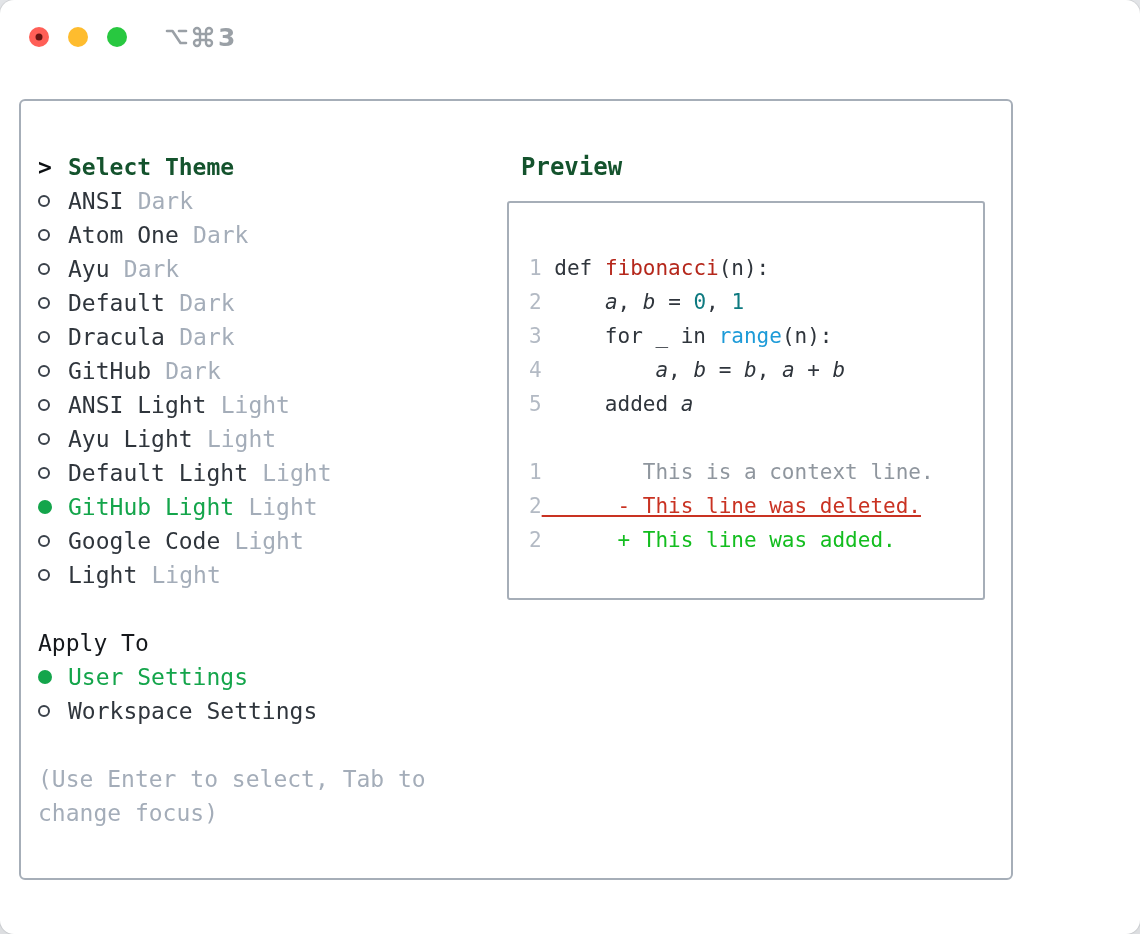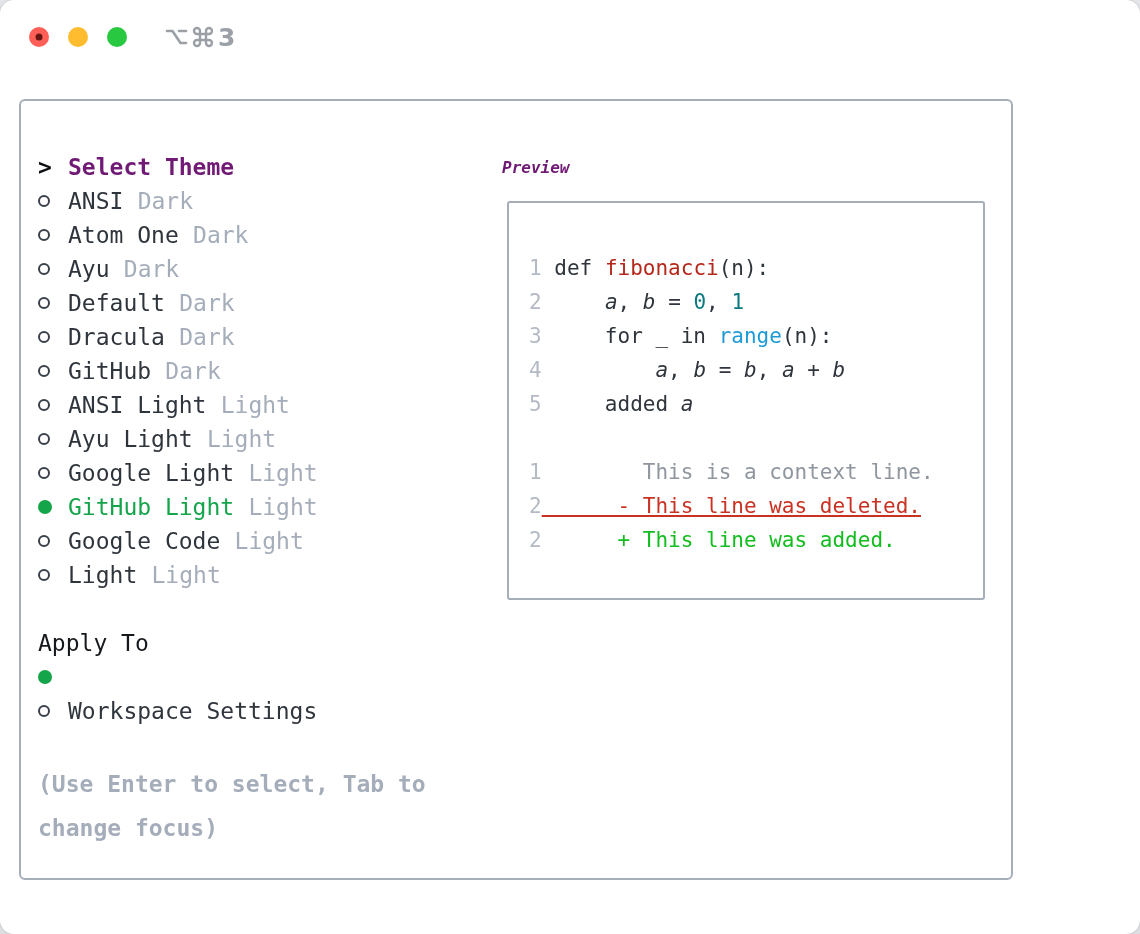--- a/index.html
+++ b/index.html
@@ -26,31 +26,31 @@
   .panel { position:absolute; left:19px; top:99px; width:994px; height:781px;
            border:2px solid var(--border_gray); border-radius:6px; background:#fff; }
 
   
   .left-col { position:absolute; left:17px; top:49px; font-size:23px; color:#2f353c; }
   .row { height:34px; display:flex; align-items:center; white-space:pre; }
   .bullet-cell { width:30px; display:flex; align-items:center; }
   .ring { width:12px; height:12px; border:2px solid #3a414a; border-radius:50%; }
   .filled { width:14px; height:14px; border-radius:50%; background:var(--selected_green); }
   .list-header .marker { width:30px; font-weight:bold; color:#0d1013; }
-  .list-header .h-label, .preview-header { font-weight:bold; color:#701a75; }
+  .list-header .h-label, .preview-header { font-weight:bold; color:#14532d; }
   .variant { color:var(--muted_gray); margin-left:.62em; }
   .selected .item-label { color:var(--selected_green); }
   .apply-section { margin-top:34px; }
   .apply-header { height:34px; display:flex; align-items:center;
                   color:#15181c; }
-  .hint { margin-top:34px; width:430px; line-height:44px; color:var(--muted_gray);font-weight:bold; }
+  .hint { margin-top:34px; width:430px; line-height:34px; color:var(--muted_gray); }
 
   
-  .preview-header { position:absolute; left:481px; top:49px; height:34px;
-                    display:flex; align-items:center; font-size:16px;font-style:italic; }
+  .preview-header { position:absolute; left:500px; top:49px; height:34px;
+                    display:flex; align-items:center; font-size:24px; }
   .preview-box { position:absolute; left:486px; top:100px; width:478px; height:399px;
                  border:2px solid var(--border_gray); border-radius:3px;
                  padding:48px 0 0 20px; font-size:21px; line-height:34px; }
   .code-line { white-space:pre; height:34px; color:var(--code_fg); }
   .code-line .lnum { color:var(--line_number_gray); }
 </style>
 </head>
 <body>
 
 <div class="window">
@@ -84,30 +84,30 @@
       </div>
       <div id="theme-items">
           <div class="row"><span class="bullet-cell"><span class="ring"></span></span><span class="item-label">ANSI</span><span class="variant">Dark</span></div>
           <div class="row"><span class="bullet-cell"><span class="ring"></span></span><span class="item-label">Atom One</span><span class="variant">Dark</span></div>
           <div class="row"><span class="bullet-cell"><span class="ring"></span></span><span class="item-label">Ayu</span><span class="variant">Dark</span></div>
           <div class="row"><span class="bullet-cell"><span class="ring"></span></span><span class="item-label">Default</span><span class="variant">Dark</span></div>
           <div class="row"><span class="bullet-cell"><span class="ring"></span></span><span class="item-label">Dracula</span><span class="variant">Dark</span></div>
           <div class="row"><span class="bullet-cell"><span class="ring"></span></span><span class="item-label">GitHub</span><span class="variant">Dark</span></div>
           <div class="row"><span class="bullet-cell"><span class="ring"></span></span><span class="item-label">ANSI Light</span><span class="variant">Light</span></div>
           <div class="row"><span class="bullet-cell"><span class="ring"></span></span><span class="item-label">Ayu Light</span><span class="variant">Light</span></div>
-          <div class="row"><span class="bullet-cell"><span class="ring"></span></span><span class="item-label">Google Light</span><span class="variant">Light</span></div>
+          <div class="row"><span class="bullet-cell"><span class="ring"></span></span><span class="item-label">Default Light</span><span class="variant">Light</span></div>
           <div class="row selected"><span class="bullet-cell"><span class="filled"></span></span><span class="item-label">GitHub Light</span><span class="variant">Light</span></div>
           <div class="row"><span class="bullet-cell"><span class="ring"></span></span><span class="item-label">Google Code</span><span class="variant">Light</span></div>
           <div class="row"><span class="bullet-cell"><span class="ring"></span></span><span class="item-label">Light</span><span class="variant">Light</span></div>
         </div>
 
       <div class="apply-section">
         <div class="apply-header">Apply To</div>
         <div id="apply-items">
-            <div class="row selected"><span class="bullet-cell"><span class="filled"></span></span></div>
+            <div class="row selected"><span class="bullet-cell"><span class="filled"></span></span><span class="item-label">User Settings</span></div>
             <div class="row"><span class="bullet-cell"><span class="ring"></span></span><span class="item-label">Workspace Settings</span></div>
           </div>
       </div>
 
       <div class="hint">(Use Enter to select, Tab to change focus)</div>
     </div>
 
     <div class="preview-header">Preview</div>
     <div class="preview-box" id="preview-box">
         <div class="code-line"><span class="lnum">1</span><span style="color: rgb(47, 53, 60); text-align: center;"> def </span><span style="color: rgb(181, 39, 27);">fibonacci</span><span style="color: rgb(47, 53, 60);">(n):</span></div>

